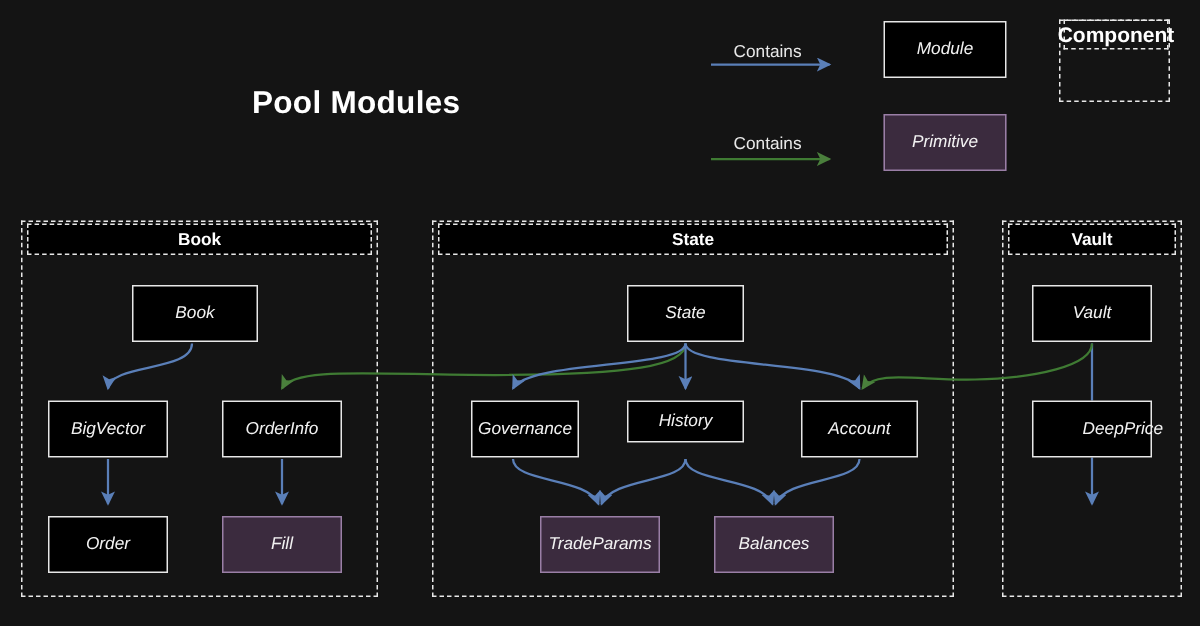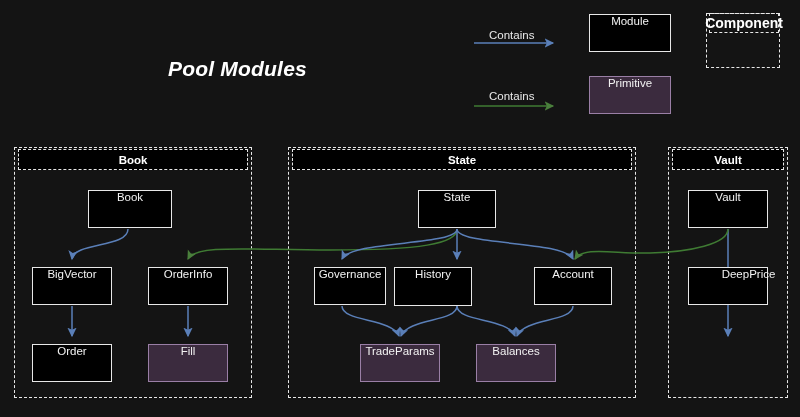--- a/index.html
+++ b/index.html
@@ -28,26 +28,27 @@
     position:absolute;
     font-size:11.5px;
     color:#e9e9e9;
     white-space:nowrap;
   }
 
   
   .node{
     position:absolute;
     box-sizing:border-box;
-    display:flex;justify-content:center;
+    display:flex;align-items:center;justify-content:center;
     font-size:11.5px;
     color:#f2f2f2;
     white-space:nowrap;
     background:#000000;
     border:1.4px solid #e8e8e8;
+    font-style:italic;
   }
   .node.primitive{
     background:#3b2b3e;
     border:1.4px solid #9a7fa6;
   }
   .node.legend-mod{font-size:11.5px;}
 
   
   .cluster{
     position:absolute;
@@ -78,21 +79,21 @@
     display:flex;align-items:center;justify-content:center;
     font-size:14px;font-weight:bold;color:#fff;white-space:nowrap;
     background:transparent;
   }
 </style>
 </head>
 <body>
 
 <div id="stage">
 
-  <div class="title" style="left:168px;top:57px;font-style:italic;">Pool Modules</div>
+  <div class="title" style="left:168px;top:57px;">Pool Modules</div>
 
   <div class="legend-label" style="left:489px;top:29px;">Contains</div>
   <div class="legend-label" style="left:489px;top:90px;">Contains</div>
 
   <div class="node legend-mod" style="left:589px;top:14px;width:82px;height:38px;">
     <span>Module</span>
   </div>
 
   <div class="node primitive legend-mod" style="left:589px;top:76px;width:82px;height:38px;">
     <span>Primitive</span>
@@ -166,21 +167,21 @@
   <div class="node primitive" style="left:148px;top:344px;width:80px;height:38px;">
     <span>Fill</span>
   </div>
 
   <div class="node" style="left:418px;top:190px;width:78px;height:38px;">
     <span>State</span>
   </div>
   <div class="node" style="left:314px;top:267px;width:72px;height:38px;">
     <span>Governance</span>
   </div>
-  <div class="node" style="left:394px;top:267px;width:78px;height:39px;">
+  <div class="node" style="left:418px;top:267px;width:78px;height:28px;">
     <span>History</span>
   </div>
   <div class="node" style="left:534px;top:267px;width:78px;height:38px;">
     <span>Account</span>
   </div>
   <div class="node primitive" style="left:360px;top:344px;width:80px;height:38px;">
     <span>TradeParams</span>
   </div>
   <div class="node primitive" style="left:476px;top:344px;width:80px;height:38px;">
     <span>Balances</span>

